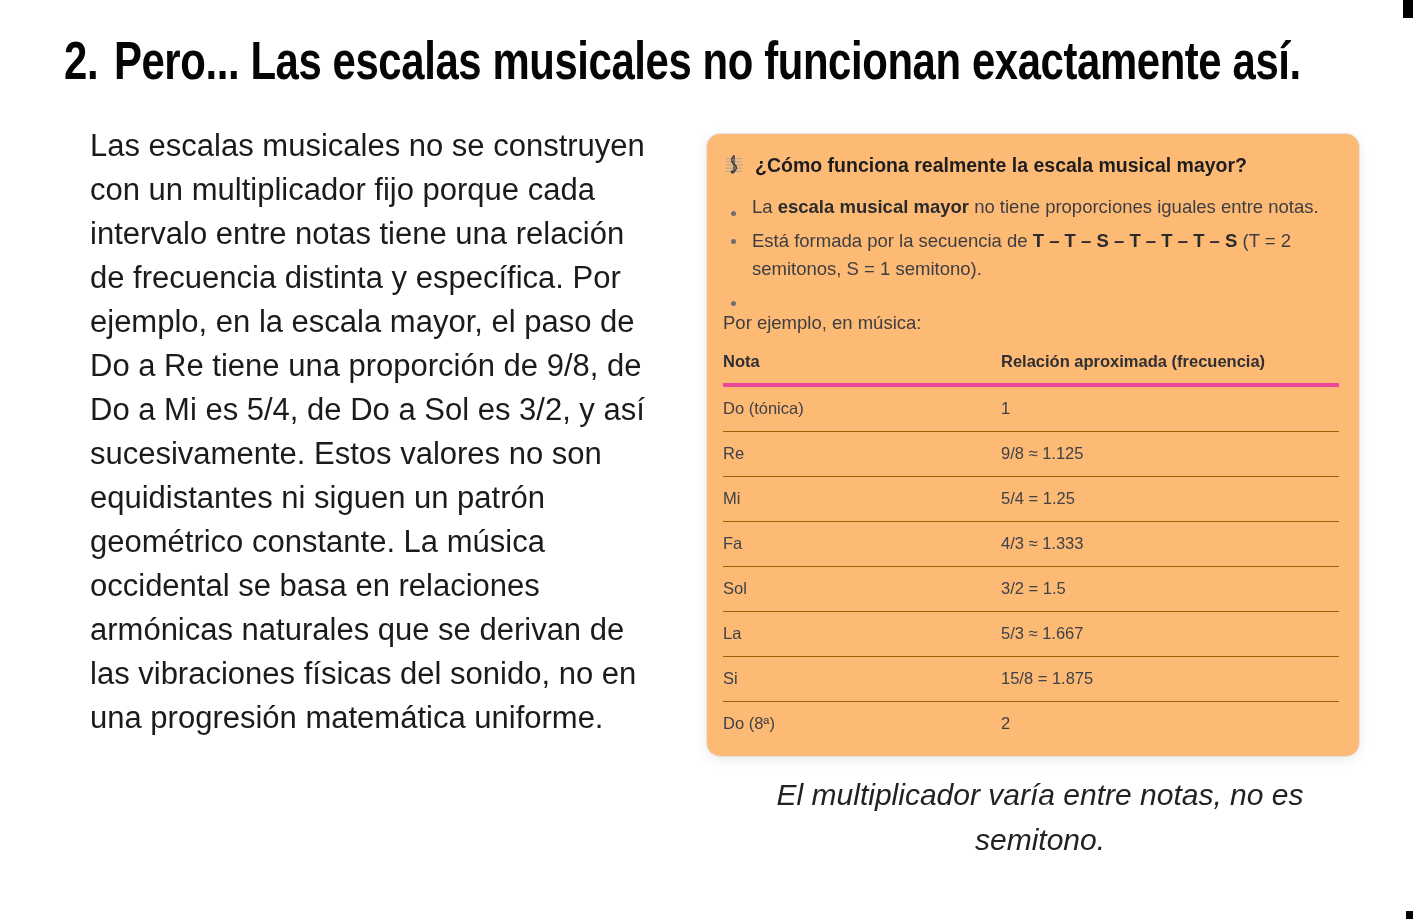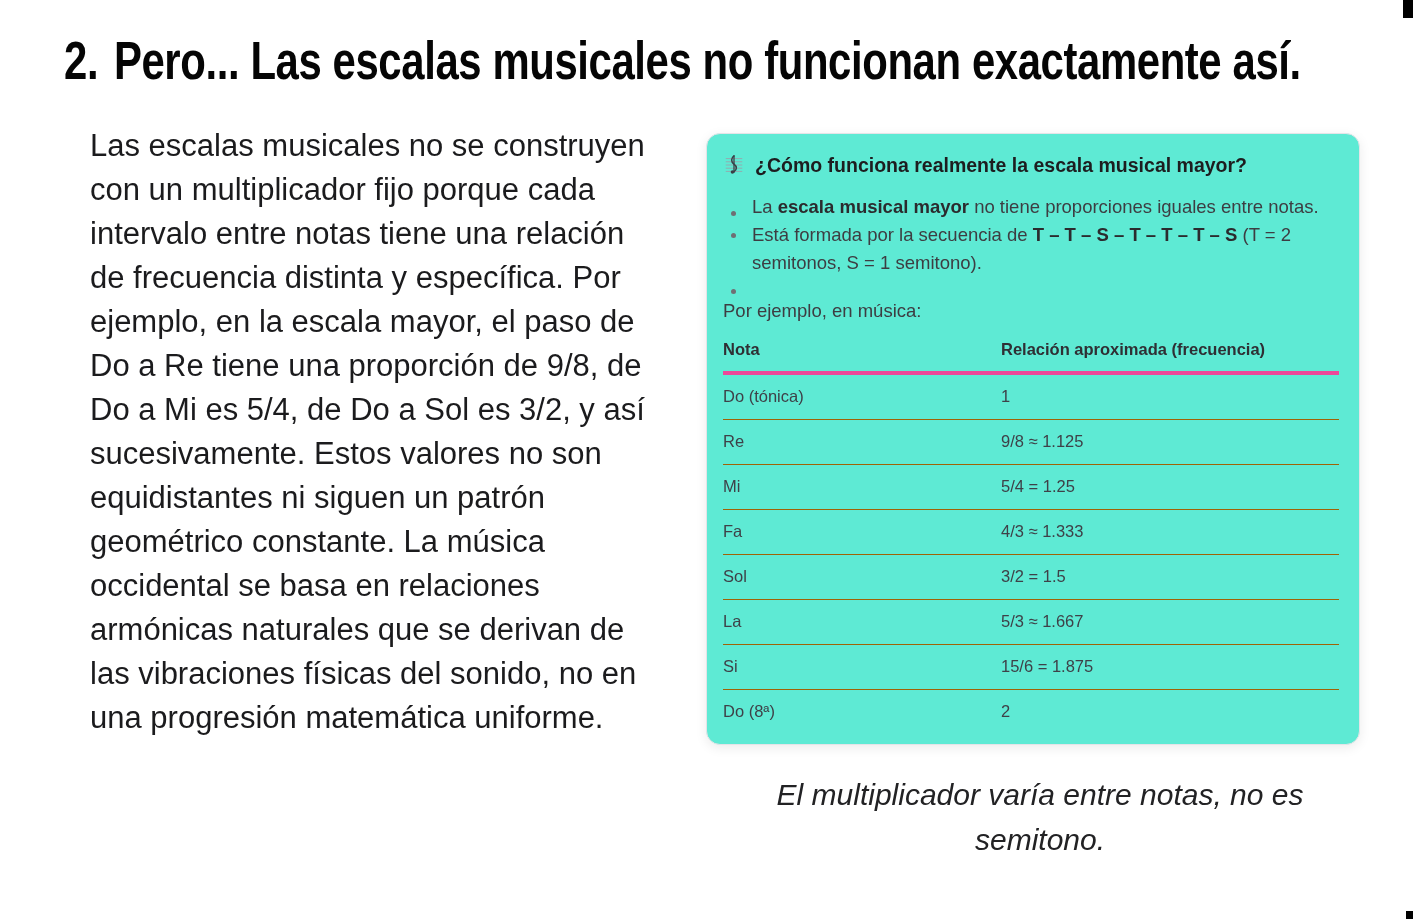--- a/index.html
+++ b/index.html
@@ -37,41 +37,41 @@
     color: #1b1b1d;
   }
 
   
   .card {
     position: absolute;
     left: 706px;
     top: 133px;
     width: 654px;
     min-height: 598px;
-    background: #5eead4;
+    background: #fdba74;
     border: 1px solid #e4e4e8;
     border-radius: 14px;
     box-shadow: 0 3px 12px rgba(0,0,0,0.08);
     padding: 10px 20px 10px 16px;
     color: #3d3d42;
   }
   .card-header {
     display: flex;
     align-items: center;
     gap: 10px;
     margin-top: 8px;
     font-size: 19.5px;
     font-weight: 700;
     color: #1d1d1f;
     line-height: 26px;
   }
   .clef-icon { flex: 0 0 auto; width: 22px; height: 22px; }
 
   .bullet-list { list-style: none; margin-top: 10px; }
-  .bullet-item { display: flex; gap: 16px; }
+  .bullet-item { display: flex; gap: 16px; margin-top: 6px; }
   .bullet-item:first-child { margin-top: 15px; align-items: center; }
   .bullet-dot {
     flex: 0 0 auto;
     width: 5px; height: 5px;
     border-radius: 50%;
     background: #6f6f74;
     margin: 12px 0 0 8px;
   }
   .bullet-text {
     font-size: 18.5px;
@@ -202,21 +202,21 @@
         <tr>
           <td>Sol</td>
           <td>3/2 = 1.5</td>
         </tr>
         <tr>
           <td>La</td>
           <td>5/3 ≈ 1.667</td>
         </tr>
         <tr>
           <td>Si</td>
-          <td>15/6 = 1.875</td>
+          <td>15/8 = 1.875</td>
         </tr>
         <tr>
           <td>Do (8ª)</td>
           <td>2</td>
         </tr>
       </tbody>
   </table>
 </div>
 
 <div class="caption">El multiplicador varía entre notas, no es semitono.</div>

